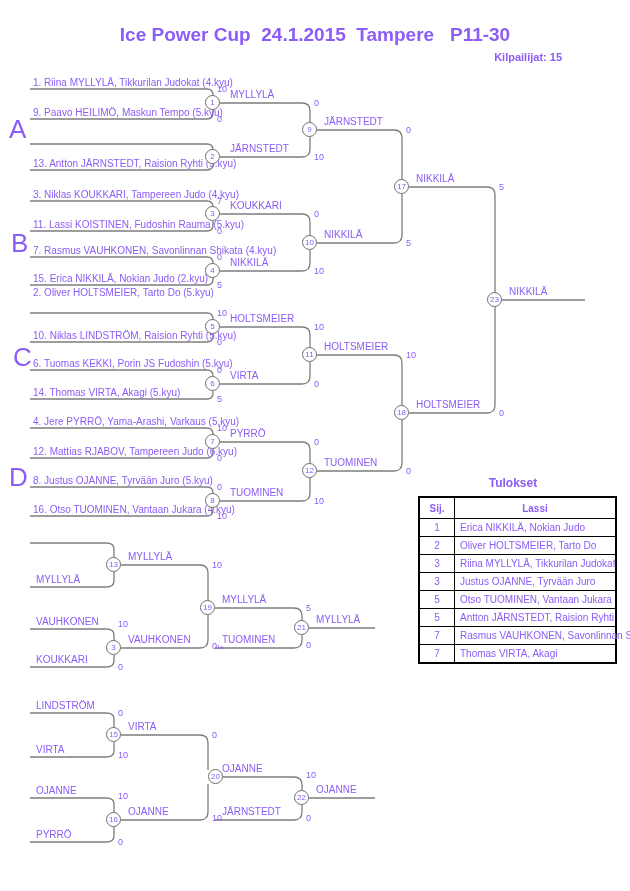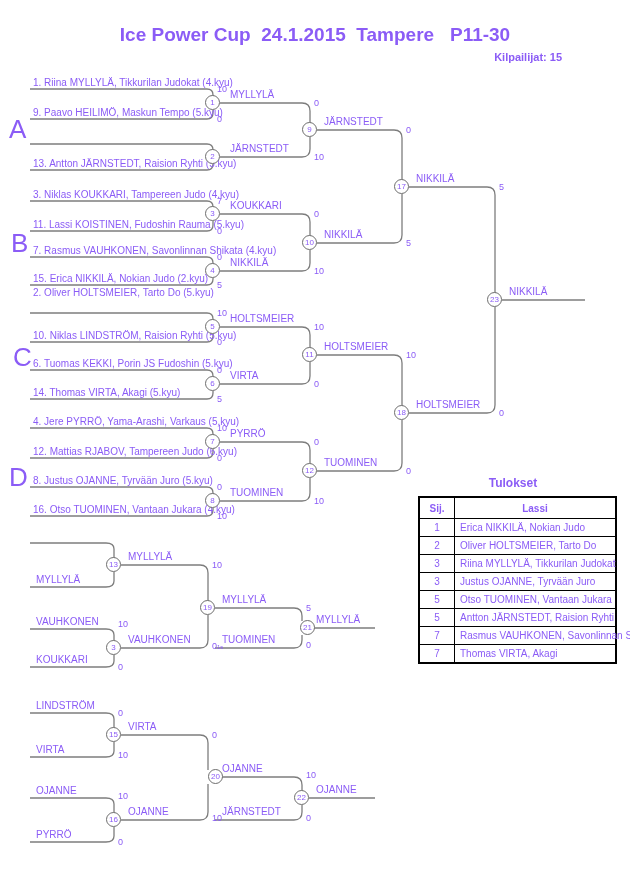--- a/index.html
+++ b/index.html
@@ -128,21 +128,21 @@
   <div class="mcirc" style="left:302px;top:122px;">9</div>
   <div class="mcirc" style="left:302px;top:235px;">10</div>
   <div class="mcirc" style="left:302px;top:347px;">11</div>
   <div class="mcirc" style="left:302px;top:463px;">12</div>
   <div class="mcirc" style="left:394px;top:179px;">17</div>
   <div class="mcirc" style="left:394px;top:405px;">18</div>
   <div class="mcirc" style="left:487px;top:292px;">23</div>
   <div class="mcirc" style="left:106px;top:557px;">13</div>
   <div class="mcirc" style="left:106px;top:640px;">3</div>
   <div class="mcirc" style="left:200px;top:600px;">19</div>
-  <div class="mcirc" style="left:300px;top:620px;">21</div>
+  <div class="mcirc" style="left:294px;top:620px;">21</div>
   <div class="mcirc" style="left:106px;top:727px;">15</div>
   <div class="mcirc" style="left:106px;top:812px;">16</div>
   <div class="mcirc" style="left:208px;top:769px;">20</div>
   <div class="mcirc" style="left:294px;top:790px;">22</div>
 
   <span class="wname" style="left:230px;top:89px;">MYLLYLÄ</span>
   <span class="wname" style="left:230px;top:143px;">JÄRNSTEDT</span>
   <span class="wname" style="left:230px;top:200px;">KOUKKARI</span>
   <span class="wname" style="left:230px;top:257px;">NIKKILÄ</span>
   <span class="wname" style="left:230px;top:313px;">HOLTSMEIER</span>

